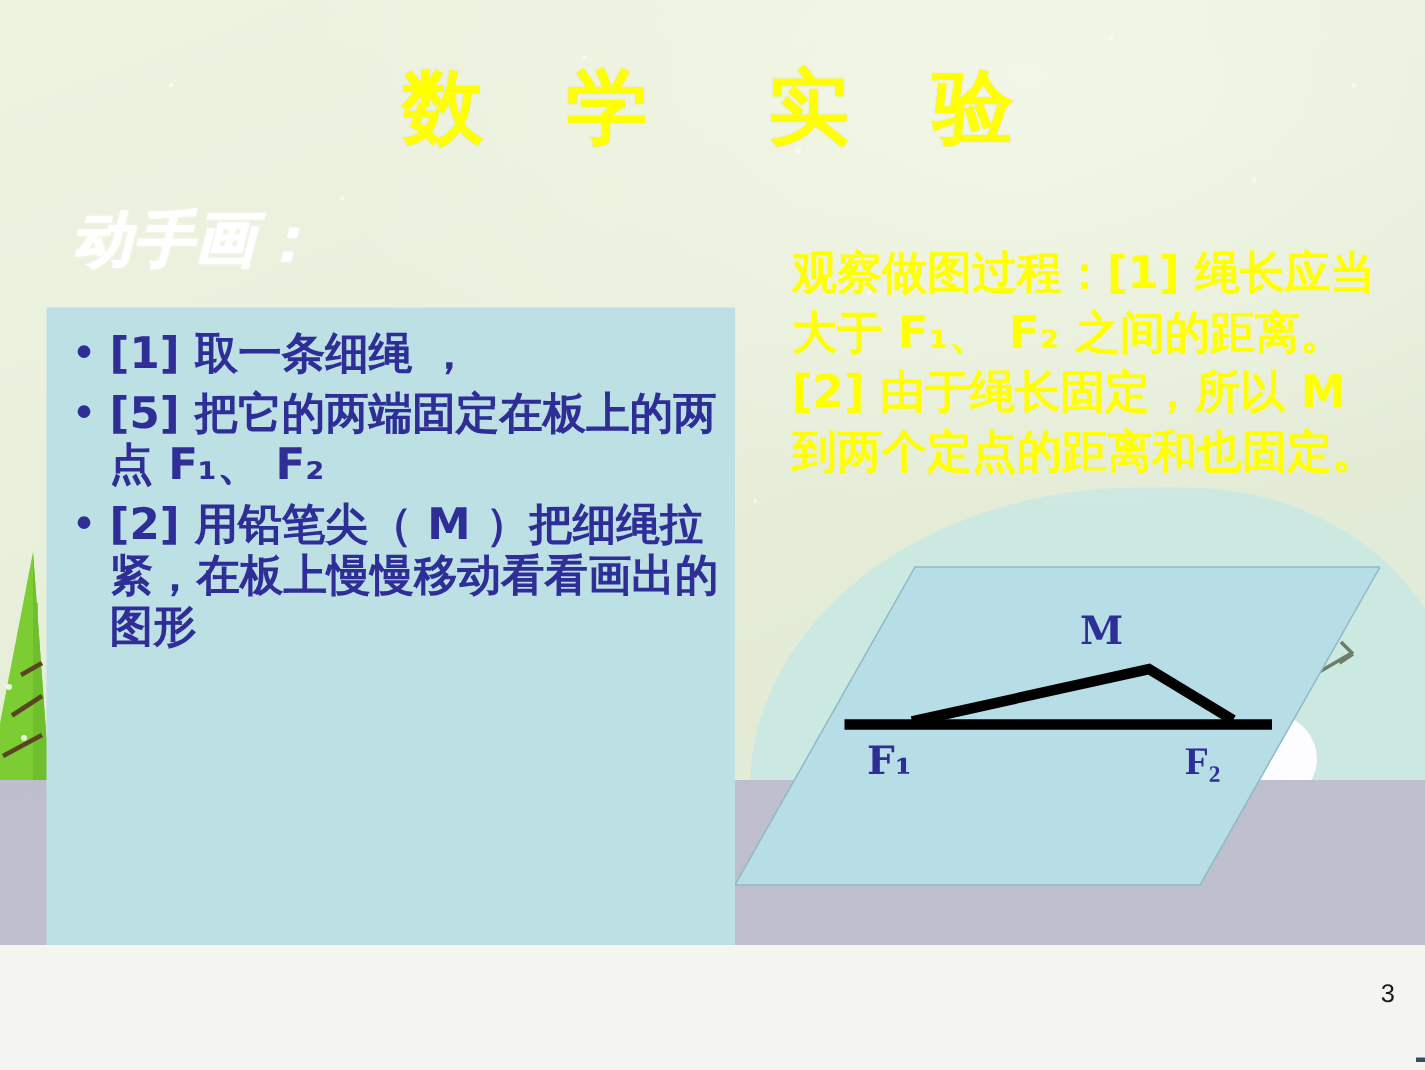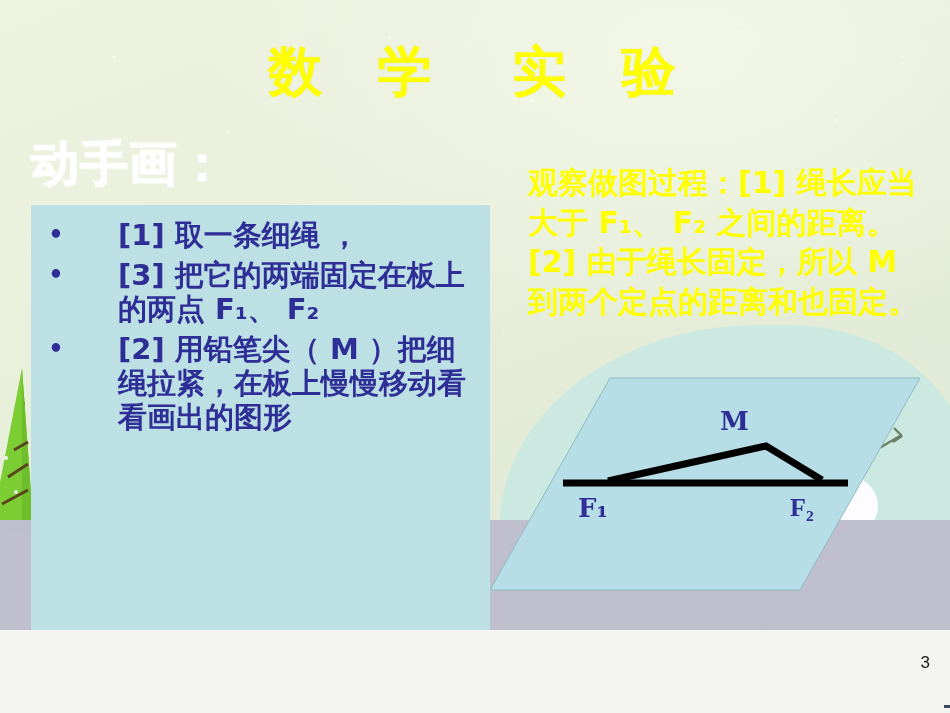--- a/index.html
+++ b/index.html
@@ -131,25 +131,26 @@
     font-weight: bold;
     color: #ffff00;
     letter-spacing: 6px;
     white-space: pre;
     text-shadow: 0 0 1px rgba(200,200,60,.5);
   }
 
   
   #subtitle {
     position: absolute;
-    left: 31px;
+    left: 48px;
     top: 132px;
     font-family: "DejaVu Sans", "Liberation Sans", sans-serif;
-    font-size: 48px;
-    font-weight: bold;
+    font-size: 40px;
+    font-weight: bold;
+    font-style: italic;
     color: rgba(255,255,255,0.92);
     letter-spacing: 1px;
     -webkit-text-stroke: 1px rgba(255,255,255,0.9);
     text-shadow: 0 0 3px rgba(255,255,255,.8);
   }
 
   
   #steps-box {
     position: absolute;
     left: 31px;
@@ -173,21 +174,20 @@
   .bullet {
     flex: 0 0 auto;
     width: 34px;
     text-align: center;
     font-size: 24px;
     line-height: 1.35;
     color: #2e2e96;
   }
   .step-text {
     flex: 1 1 auto;
-    margin-left: 45px;
   }
 
   
   #note {
     position: absolute;
     left: 528px;
     top: 163px;
     width: 400px;
     color: #ffff00;
     font-family: "DejaVu Sans", "Liberation Sans", sans-serif;
@@ -271,21 +271,21 @@
 
     <div id="subtitle">动手画：</div>
 
     <div id="steps-box">
       <div class="step">
         <span class="bullet">•</span>
         <span class="step-text">[1] 取一条细绳 ，</span>
       </div>
       <div class="step">
         <span class="bullet">•</span>
-        <span class="step-text">[3] 把它的两端固定在板上的两点 F₁、 F₂</span>
+        <span class="step-text">[5] 把它的两端固定在板上的两点 F₁、 F₂</span>
       </div>
       <div class="step">
         <span class="bullet">•</span>
         <span class="step-text">[2] 用铅笔尖（ M ）把细绳拉紧，在板上慢慢移动看看画出的图形</span>
       </div>
     </div>
 
     <div id="note">观察做图过程：[1] 绳长应当大于 F₁、 F₂ 之间的距离。[2] 由于绳长固定，所以 M 到两个定点的距离和也固定。</div>
 
     <div id="diagram">

